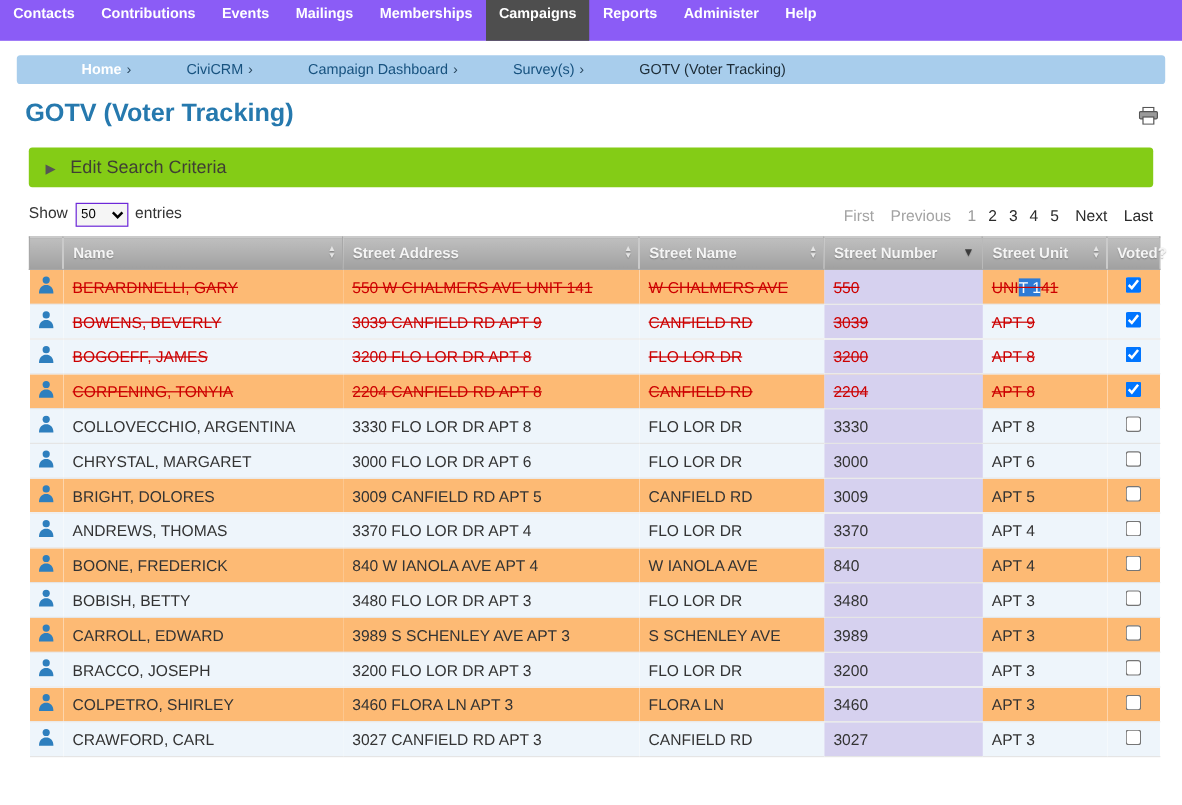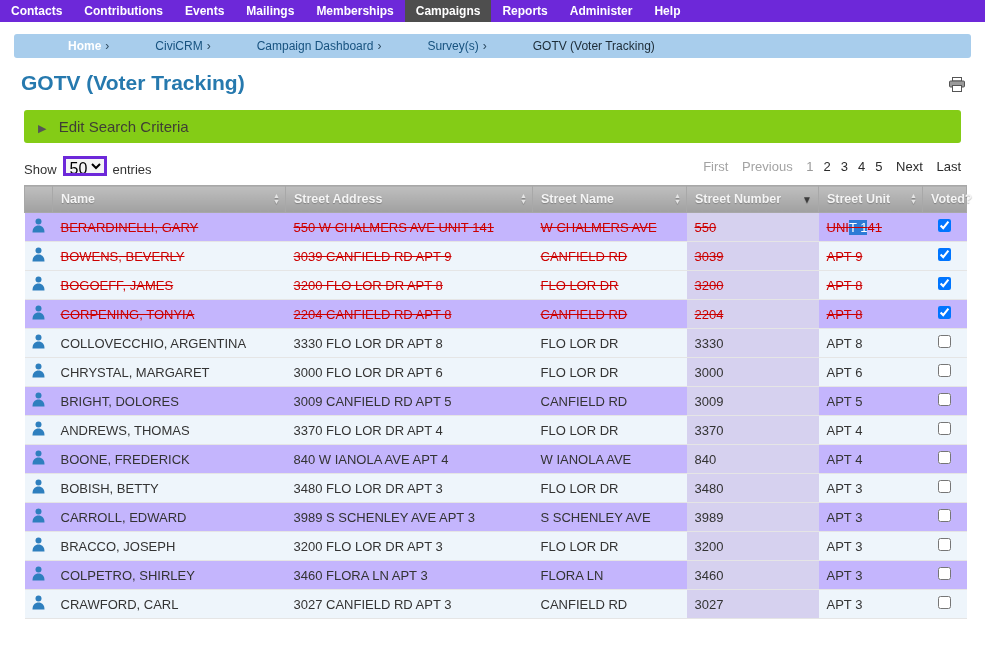--- a/index.html
+++ b/index.html
@@ -1,20 +1,20 @@
 <!DOCTYPE html>
 <html><head>
 <meta charset="utf-8">
 <style>
   * { margin:0; padding:0; box-sizing:border-box; }
   html,body { width:985px; height:671px; overflow:hidden; background:#fff;
               font-family:"Liberation Sans", sans-serif; }
 
   
-  .topnav { background:#6d28d9; height:22px; display:flex; align-items:stretch; }
+  .topnav { background:#8b5cf6; height:34px; display:flex; align-items:stretch; }
   .nav-item { color:#fff; font-size:12px; font-weight:bold; padding:4px 11px; cursor:pointer; white-space:nowrap; }
   .nav-item.active { background:#4e4e4e; }
 
   
   .breadcrumb-bar { background:#a8cdec; margin:12px 14px 0; border-radius:3px; padding:5px 12px; font-size:12px; }
   .bc-item { color:#17527f; cursor:pointer;padding-left:42px; }
   .bc-item.home { color:#ffffff; font-weight:bold; }
   .bc-item.current { color:#1c2b36; cursor:default; }
   .bc-sep { color:#2c4a61; margin:0 4px; }
 
@@ -24,39 +24,39 @@
   .print-icon { cursor:pointer; margin-top:6px; }
 
   
   .criteria-bar { margin:14px 24px 0; background:#84cc16; border-radius:3px; padding:8px 14px;
                   font-size:15px; color:#3f3f34; cursor:pointer; }
   .criteria-bar .arrow { font-size:11px; color:#555; margin-right:8px; }
 
   
   .controls-row { margin:13px 24px 0; display:flex; justify-content:space-between; align-items:center;
                   font-size:13px; color:#333; }
-  .show-entries select { margin:0 6px; font-size:16px; width:44px; height:20px;
-                         border:3px solid #6d28d9; background:#f5f5f5; }
+  .show-entries select { margin:0 6px; font-size:11px; width:44px; height:20px;
+                         border:1px solid #6d28d9; background:#f5f5f5; }
   .pagination { font-size:13px;text-align:right; }
   .pg, .page-num { margin-left:10px; cursor:pointer; color:#2b2b2b; }
   .pg.disabled { color:#a3a3a3; cursor:default; }
   .page-num.current { color:#9a9a9a; cursor:default; }
 
   
   .table-wrap { margin:8px 24px 0; }
   table { width:100%; border-collapse:collapse; table-layout:fixed; font-size:13px; color:#333; }
   thead th { background:linear-gradient(#bfbfbf,#a0a0a0); color:#f4f4f4; font-weight:bold; font-size:12.5px;
              text-align:left; padding:6px 18px 6px 8px; position:relative; white-space:nowrap;
              text-shadow:0 1px 1px rgba(0,0,0,.25); border:1px solid #a8a8a8; cursor:pointer; }
   thead th.no-sort { cursor:default; }
   .sort-both { position:absolute; right:5px; top:50%; transform:translateY(-50%); display:flex;
                flex-direction:column; font-size:7px; line-height:6px; color:#e5e5e5; }
   .sort-desc { position:absolute; right:6px; top:50%; transform:translateY(-50%); font-size:10px; color:#3c3c3c; }
   tbody td { padding:6px 8px; border-bottom:1px solid #e5e5e5; white-space:nowrap; overflow:hidden; }
-  tbody tr.even { background:#c4b5fd; }
+  tbody tr.even { background:#fdba74; }
   tbody tr.odd  { background:#eef5fb; }
   tbody td.number-cell { background:#d6d1ef; }
   tbody td.strike { color:#cc0000; text-decoration:line-through; }
   tbody td.icon-cell { text-align:center; padding:4px 2px; }
   tbody td.voted-cell { text-align:center; }
   .text-selected { background:#2e7bd6; color:#ffffff;margin-top:48px; }
 </style>
 </head>
 <body>
 

